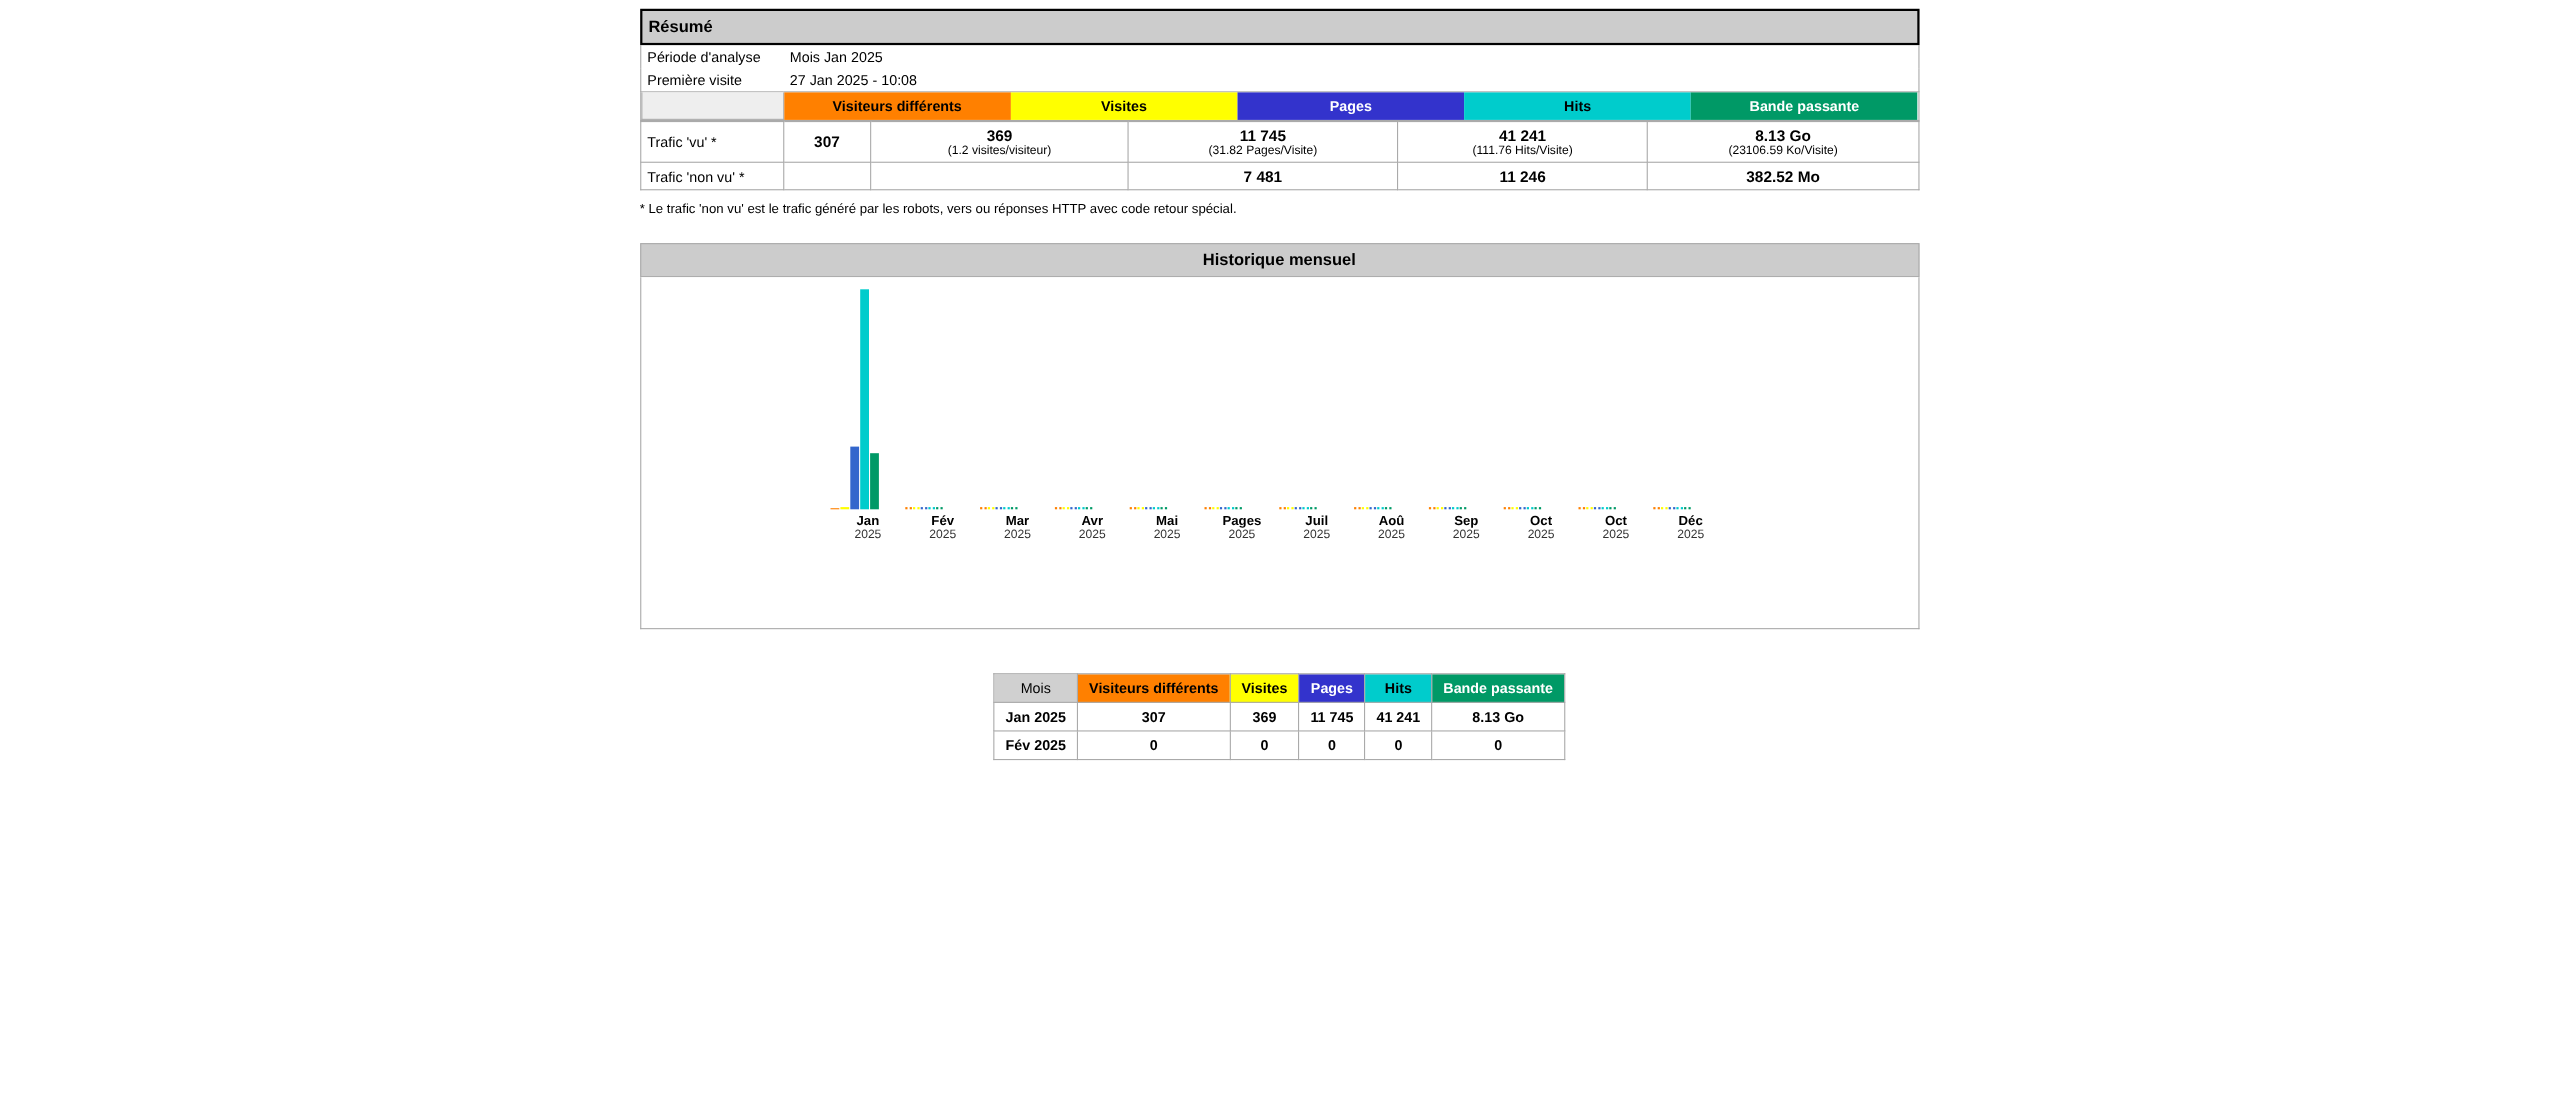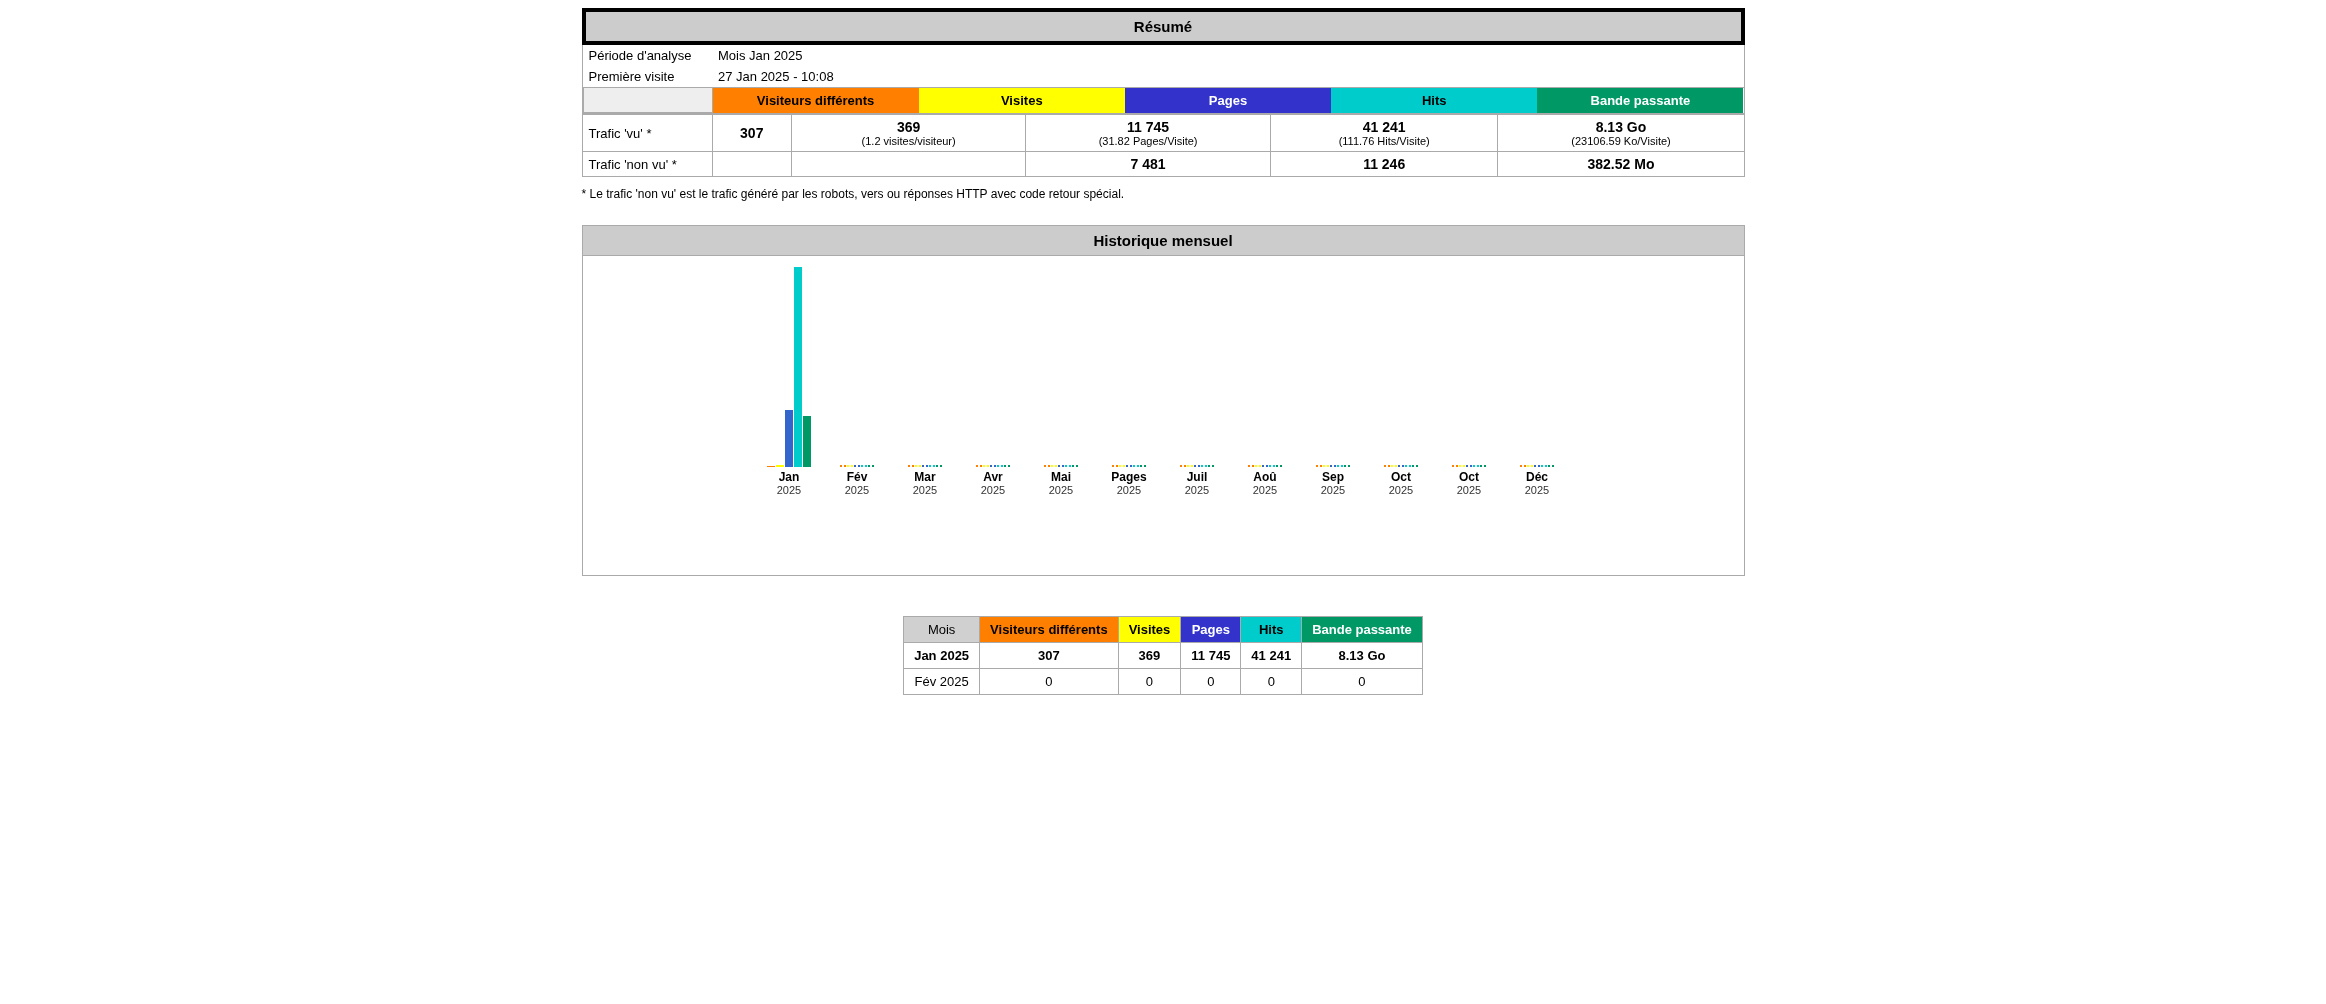--- a/index.html
+++ b/index.html
@@ -15,25 +15,25 @@
       padding: 8px 0;
     }
 
     
     .resume-section {
       width: 100%;
       margin-bottom: 20px;
     }
     .resume-title-row {
       background: #cccccc;
-      text-align: center;
+      text-align: left;
       font-weight: bold;
       font-size: 15px;
       padding: 6px;
-      border: 4px solid #000000;
+      border: 2px solid #000000;
     }
     .info-table {
       width: 100%;
       border-collapse: collapse;
       border: 1px solid #aaa;
       border-top: none;
     }
     .info-table td {
       padding: 3px 6px;
       vertical-align: top;
@@ -118,21 +118,20 @@
       height: 230px;
       padding: 0 20px;
       gap: 0;
       position: relative;
       width: 100%;
       justify-content: center;
     }
     .month-group {
       display: flex;
       flex-direction: column;
-      align-items: center;
       width: 68px;
       flex-shrink: 0;
     }
     .bars {
       display: flex;
       align-items: flex-end;
       gap: 1px;
       height: 220px;
     }
     .bar {
@@ -152,20 +151,21 @@
 
     
     .legend-table {
       border-collapse: collapse;
       margin: 20px auto 0;
     }
     .legend-table th, .legend-table td {
       border: 1px solid #aaa;
       padding: 5px 10px;
       text-align: center;
+      font-weight: bold;
     }
     .legend-table .th-orange { background: #ff8000; font-weight: bold; }
     .legend-table .th-yellow { background: #ffff00; font-weight: bold; }
     .legend-table .th-blue   { background: #3333cc; color: #fff; font-weight: bold; }
     .legend-table .th-cyan   { background: #00cccc; font-weight: bold; }
     .legend-table .th-green  { background: #009966; color: #fff; font-weight: bold; }
     .legend-table .th-mois   { background: #d0d0d0; font-weight: normal; }
     .legend-table .bold-row td { font-weight: bold; }
   </style>
 </head>

